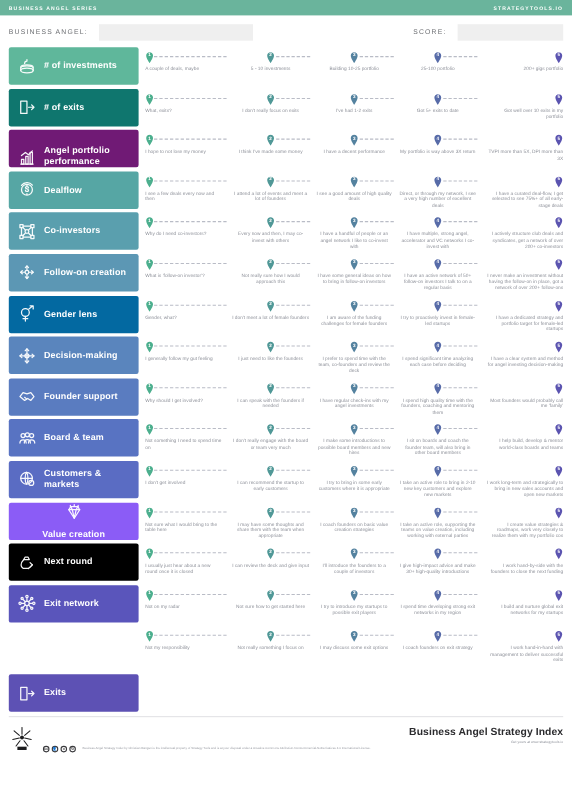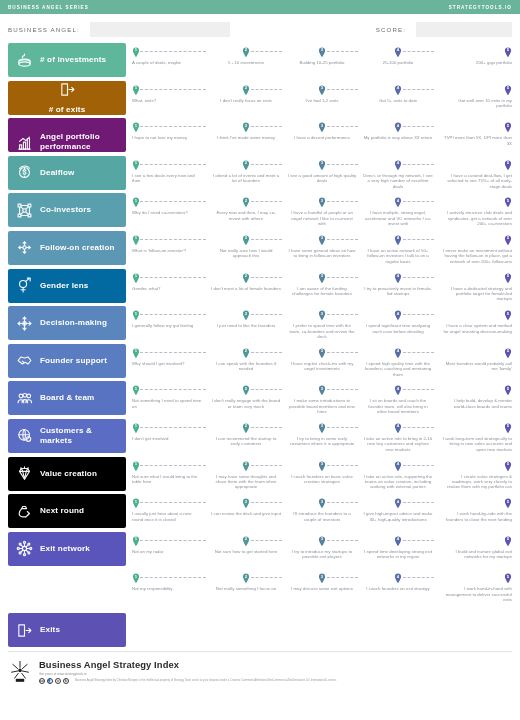--- a/index.html
+++ b/index.html
@@ -85,21 +85,21 @@
   .step.c1 .pnum,.step.c2 .pnum,.step.c3 .pnum{ left: 50%; margin-left:-4px; }
   .step.c1 .dash,.step.c2 .dash,.step.c3 .dash{ left: calc(50% + 5px); right: 2px; }
   .step.c1 .stxt,.step.c2 .stxt,.step.c3 .stxt{ text-align:center; padding:13px 3px 0 3px; }
 
   .step.c4 .pin  { right: 0; }
   .step.c4 .pnum { right: 0; }
   .step.c4 .stxt { text-align:right; padding-left:6px; }
 
   
   .footsep { height:1px; background:#e3e3e6; margin: 4px 8px 0 8px; }
-  .footer { display:flex; align-items:flex-start; gap:7px; padding: 7px 8px 0 8px; }
+  .footer { display:flex; align-items:flex-start; gap:7px; padding: 7px 8px 0 8px; text-align: right; }
   .flogo { width:24px; height:24px; flex:0 0 24px; }
   .flogo svg { width:100%; height:100%; display:block; }
   .ftitle { font-size: 9.4px; font-weight: 700; color:#2b2b2e; letter-spacing:.1px; }
   .fsub { font-size: 3.1px; color:#8d9099; padding-top:1.5px; letter-spacing:.05px;}
   .ccline { display:flex; align-items:center; gap:2px; padding-top:2px; }
   .ccicon { width:6px; height:6px; border:.6px solid #3a3a3d; border-radius:50%;
             display:flex; align-items:center; justify-content:center;
             font-size:3.6px; color:#3a3a3d; font-weight:700; line-height:6px; }
   .fine { font-size: 2.75px; color:#9a9da4; line-height:3.6px; padding-left:4px; }
 </style>
@@ -184,21 +184,21 @@
                   <path d="M8 1.2c3.6 0 6.2 2.6 6.2 6 0 4.4-6.2 13.4-6.2 13.4S1.8 11.6 1.8 7.2c0-3.4 2.6-6 6.2-6z" fill="#5b54b0"></path>
                 </svg>
               </div>
               <div class="pnum">5</div>
               <div class="stxt">200+ gigs portfolio</div>
             </div>
           </div>
         </div>
       </div>
       <div class="row">
-        <div class="tile" style="background: #a16207; flex-direction: column;">
+        <div class="tile" style="background: #0f766e;">
           <span class="ic">
             <svg viewBox="0 0 24 24">
               <g stroke="#ffffff" stroke-width="1.6" fill="none" stroke-linecap="round" stroke-linejoin="round">
                 <rect x="4" y="4" width="8" height="16"></rect>
                 <path d="M14 12h7M18 9l3 3-3 3"></path>
               </g>
             </svg>
           </span>
           <span class="tlabel"># of exits</span>
         </div>
@@ -861,21 +861,21 @@
                   <path d="M8 1.2c3.6 0 6.2 2.6 6.2 6 0 4.4-6.2 13.4-6.2 13.4S1.8 11.6 1.8 7.2c0-3.4 2.6-6 6.2-6z" fill="#5b54b0"></path>
                 </svg>
               </div>
               <div class="pnum">5</div>
               <div class="stxt">I work long-term and strategically to bring in new sales accounts and open new markets</div>
             </div>
           </div>
         </div>
       </div>
       <div class="row">
-        <div class="tile" style="background: #000000;">
+        <div class="tile" style="background: #8b5cf6; flex-direction: column;">
           <span class="ic">
             <svg viewBox="0 0 24 24">
               <g stroke="#ffffff" stroke-width="1.6" fill="none" stroke-linecap="round" stroke-linejoin="round">
                 <path d="M5 9h14l-7 11z"></path>
                 <path d="M5 9l2.5-4h9L19 9"></path>
                 <path d="M9.5 9L12 20M14.5 9L12 20M7.5 5l2 4M16.5 5l-2 4"></path>
                 <path d="M7 3.5v1.2M12 2.6v1.6M17 3.5v1.2"></path>
               </g>
             </svg>
           </span>

